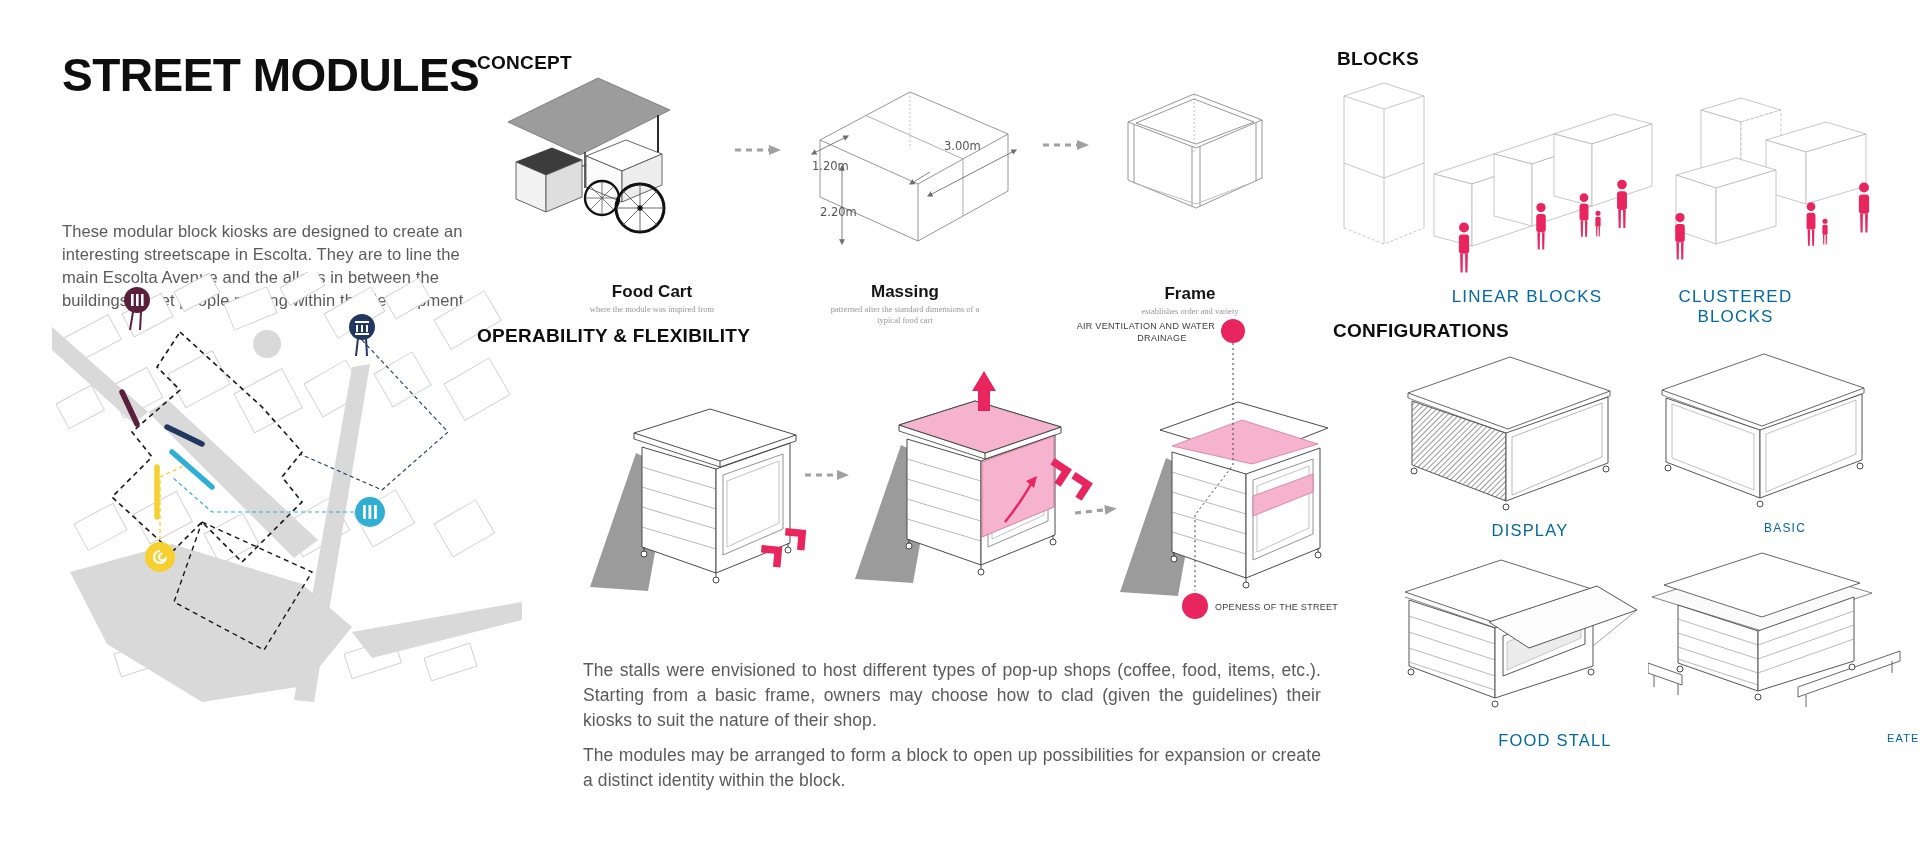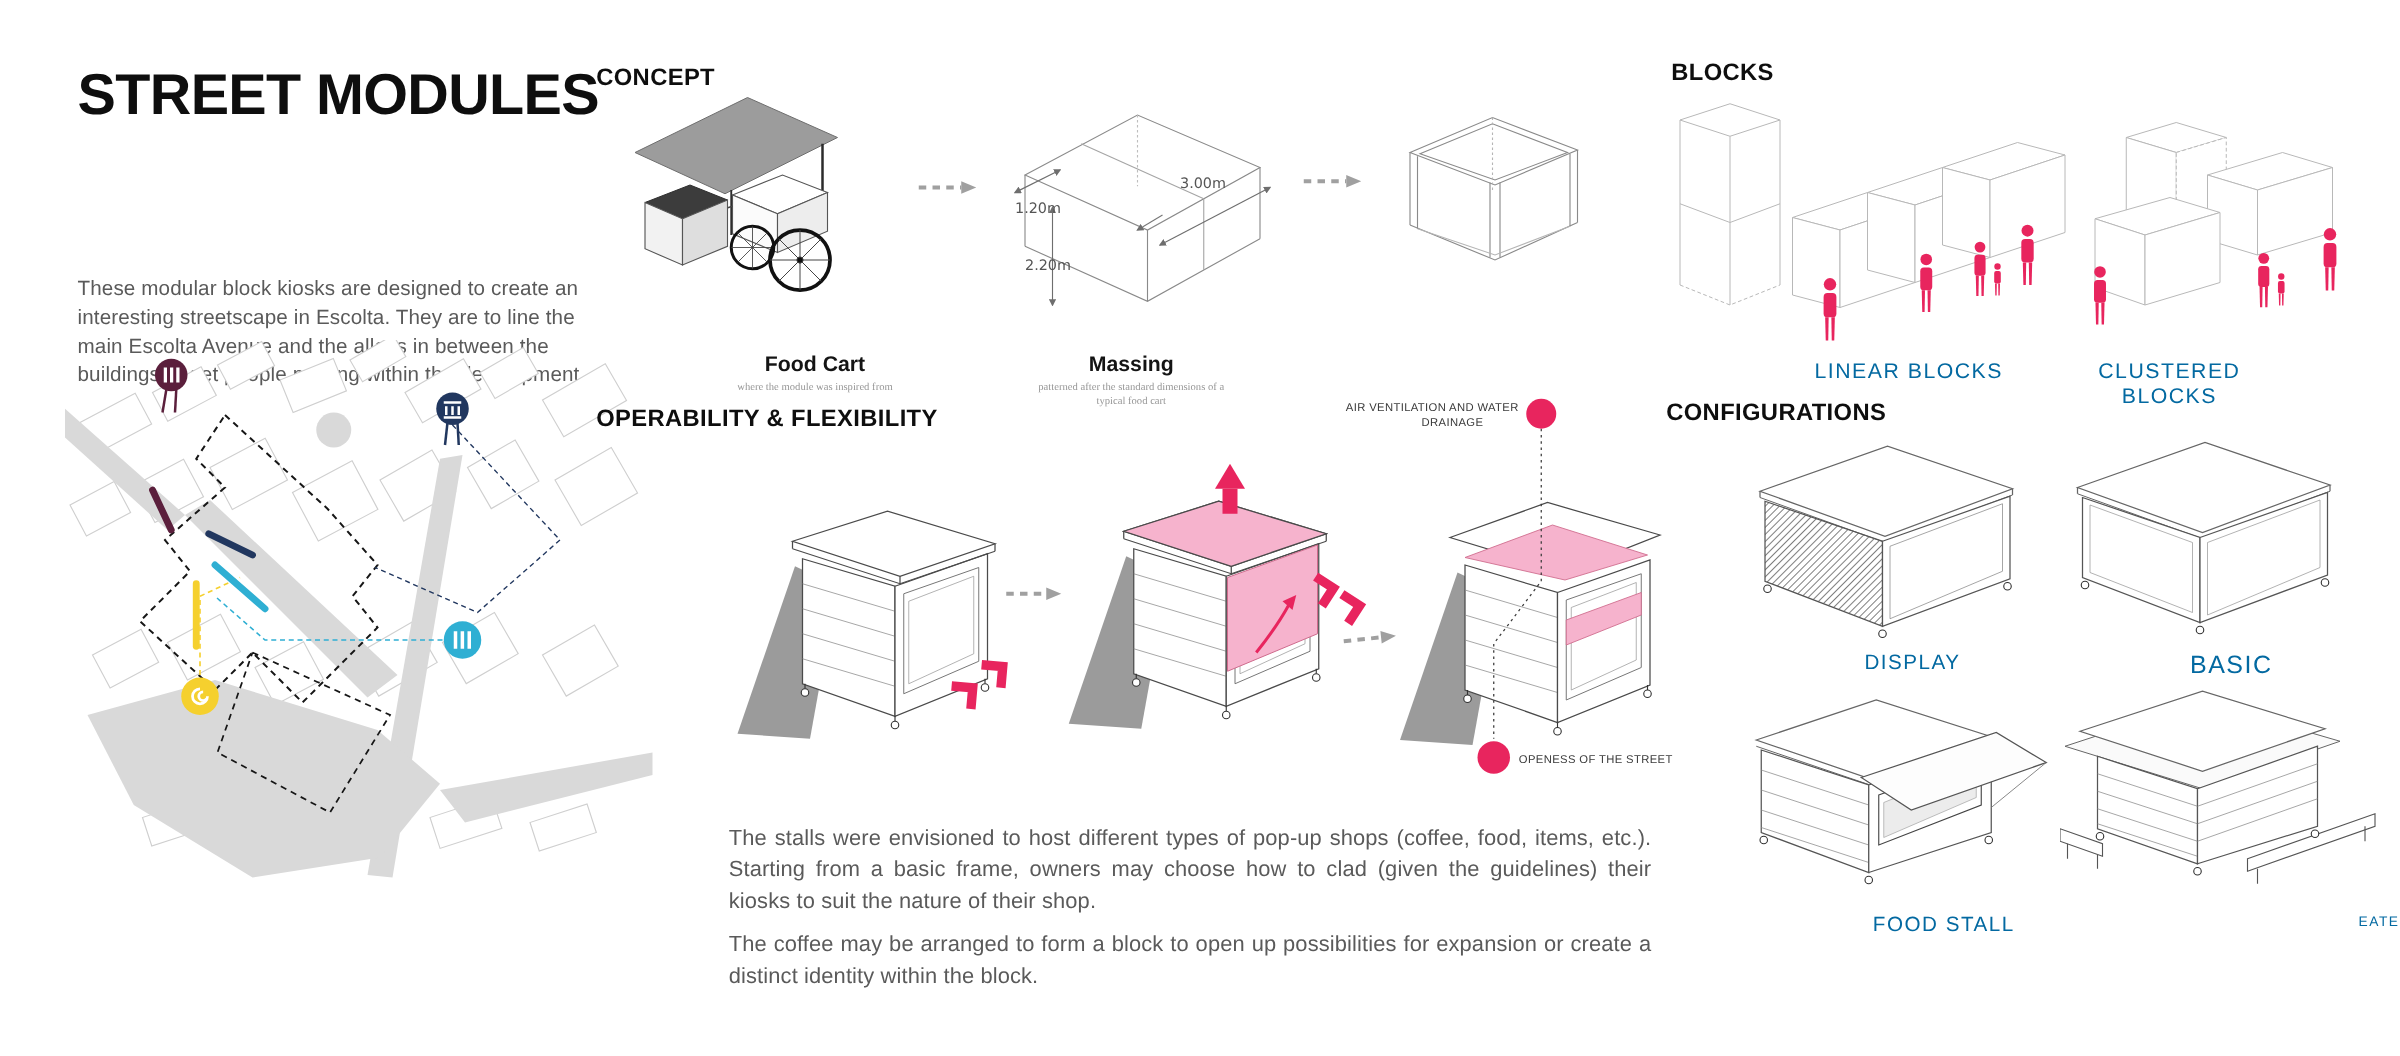--- a/index.html
+++ b/index.html
@@ -200,20 +200,24 @@
   </svg>
 
   <div class="abs center" style="left:552px;top:282px;width:200px;">
     <div class="caption-label">Food Cart</div>
     <div class="caption-sub">where the module was inspired from</div>
   </div>
   <div class="abs center" style="left:805px;top:282px;width:200px;">
     <div class="caption-label">Massing</div>
     <div class="caption-sub" style="max-width:150px;">patterned after the standard dimensions of a typical food cart</div>
   </div>
+  <div class="abs center" style="left:1090px;top:284px;width:200px;">
+    <div class="caption-label">Frame</div>
+    <div class="caption-sub">establishes order and variety</div>
+  </div>
 
   <div class="abs h2" style="left:477px;top:325px;">OPERABILITY &amp; FLEXIBILITY</div>
 
   <svg class="abs" style="left:555px;top:315px;" width="800" height="308" viewBox="0 0 800 308">
     <defs>
       <g id="kbody">
         <polygon points="52,52 126,74 126,178 52,152" fill="#ffffff" stroke="#4a4a4a" stroke-width="1"></polygon>
         <g stroke="#8a8a8a" stroke-width="0.6">
           <line x1="52" y1="72" x2="126" y2="94"></line>
             <line x1="52" y1="92" x2="126" y2="114"></line>
@@ -294,21 +298,21 @@
     <circle cx="640" cy="291" r="13" fill="#E8255E"></circle>
     <g font-size="9" fill="#3a3a3a" font-weight="500" letter-spacing="0.3">
       <text x="660" y="14" text-anchor="end">AIR VENTILATION AND WATER</text>
       <text x="607" y="26" text-anchor="middle">DRAINAGE</text>
       <text x="660" y="295" text-anchor="start">OPENESS OF THE STREET</text>
     </g>
   </svg>
 
   <div class="abs body-text justify" style="left:583px;top:621px;width:738px;margin-top:37px;">
     <p>The stalls were envisioned to host different types of pop-up shops (coffee, food, items, etc.). Starting from a basic frame, owners may choose how to clad (given the guidelines) their kiosks to suit the nature of their shop.</p>
-    <p>The coffee may be arranged to form a block to open up possibilities for expansion or create a distinct identity within the block.</p>
+    <p>The modules may be arranged to form a block to open up possibilities for expansion or create a distinct identity within the block.</p>
   </div>
 
   <div class="abs h2" style="left:1337px;top:48px;">BLOCKS</div>
 
   <svg class="abs" style="left:1336px;top:78px;" width="570" height="212" viewBox="0 0 570 212">
     <defs>
       <g id="psn" fill="#E8255E">
         <circle cx="0" cy="-21" r="3.2"></circle>
         <rect x="-3.3" y="-16.5" width="6.6" height="12.5" rx="2"></rect>
         <path d="M-2.5,-4 L-0.7,-4 L-0.9,8 L-2.2,8 Z"></path>
@@ -450,17 +454,17 @@
     <line x1="158" y1="150" x2="158" y2="162" stroke="#555" stroke-width="0.9"></line>
     <line x1="244" y1="116" x2="244" y2="128" stroke="#555" stroke-width="0.9"></line>
     <g fill="#ffffff" stroke="#333" stroke-width="0.9">
       <circle cx="32" cy="124" r="3"></circle>
         <circle cx="110" cy="152" r="3"></circle>
         <circle cx="204" cy="122" r="3"></circle>
     </g>
   </svg>
 
   <div class="abs center fig-label" style="left:1455px;top:521px;width:150px;font-size:16.5px;">DISPLAY</div>
-  <div class="abs center fig-label" style="left:1705px;top:521px;width:160px;font-size:20px;">BASIC</div>
+  <div class="abs center fig-label" style="left:1705px;top:521px;width:160px;font-size:12px;">BASIC</div>
   <div class="abs center fig-label" style="left:1465px;top:731px;width:180px;font-size:16.5px;">FOOD STALL</div>
   <div class="abs center fig-label" style="left:1832px;top:732px;width:160px;font-size:11px;">EATERY</div>
 
 </div>
 
 </body></html>

